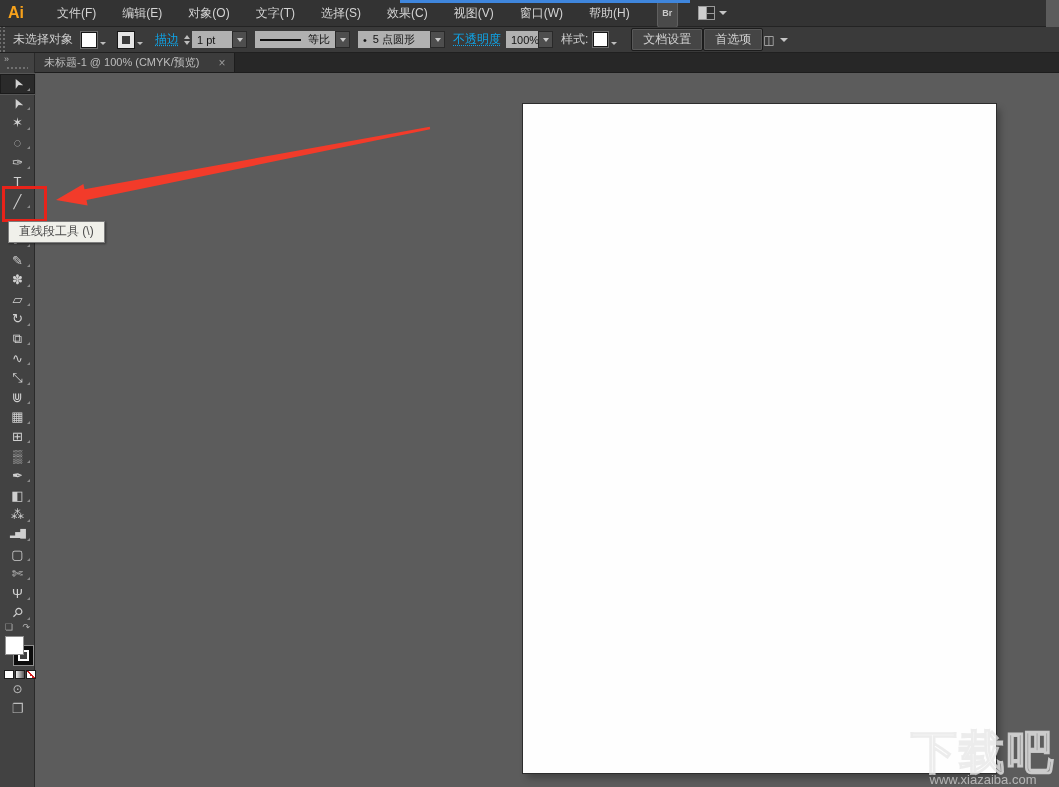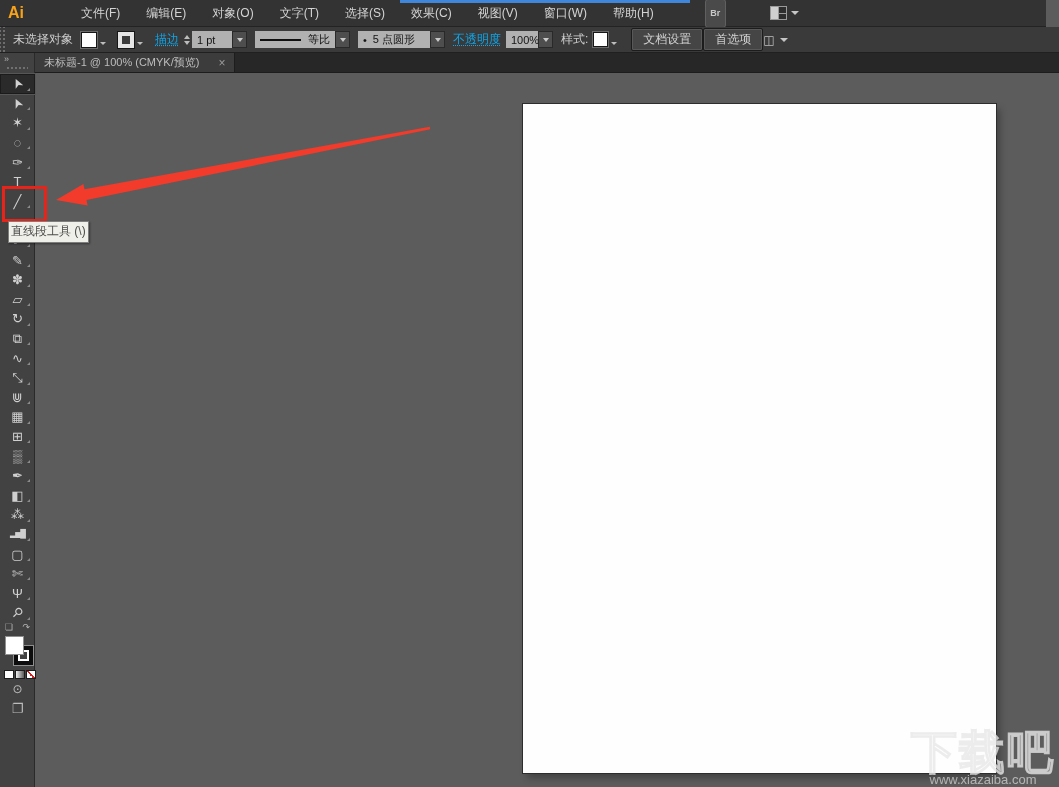--- a/index.html
+++ b/index.html
@@ -7,21 +7,21 @@
   #app {
     position:relative; width:1059px; height:787px; overflow:hidden;
     background:#5c5c5c;
     font-family:"Liberation Sans","DejaVu Sans",sans-serif;
     user-select:none;
   }
   
   .menu-bar {
     position:absolute; top:0; left:0; right:13px; height:27px;
     background:#333333; border-bottom:1px solid #232323;
-    display:flex; align-items:center;gap:24px;
+    display:flex; align-items:center;
   }
   .accent-strip { position:absolute; top:0; left:400px; width:290px; height:3px; }
   .app-logo { margin-left:8px; font-size:16px; font-weight:bold; color:#f7a21b; }
   .menu-items { display:flex; margin-left:20px; }
   .menu-item { padding:0 13px; font-size:12px; color:#d4d4d4; line-height:24px; white-space:nowrap; }
   .br-button {
     margin-left:14px; width:21px; height:29px; border-radius:3px;
     background:#4a4a4a; border:1px solid #606060; color:#c9c9c9;
     font-size:9px; font-weight:bold; display:flex; align-items:center; justify-content:center;
   }
@@ -90,21 +90,21 @@
   .drawing-mode { top:629px; font-size:12px; }
   .screen-mode { top:648px; font-size:13px; }
   
   .workspace { position:absolute; top:74px; left:36px; right:0; bottom:0; }
   .canvas { position:absolute; left:523px; top:104px; width:473px; height:669px; background:#fefefe;
     box-shadow:0 0 0 1px #2d2d2d, 4px 5px 7px rgba(0,0,0,0.28); }
   
   .annot-svg { position:absolute; left:0; top:0; width:1059px; height:787px; pointer-events:none; z-index:30; }
   .red-box { position:absolute; left:2px; top:186px; width:45px; height:36px; border:3px solid #e8231a; z-index:31; }
   .tooltip { position:absolute; left:8px; top:221px; background:#f0f0ea; border:1px solid #7e7e7e;
-    color:#4c4c4c; font-size:12px; padding:1px 2px 2px; white-space:nowrap; z-index:32; box-shadow:1px 1px 2px rgba(0,0,0,0.4); }
+    color:#4c4c4c; font-size:12px; padding:1px 10px 2px; white-space:nowrap; z-index:32; box-shadow:1px 1px 2px rgba(0,0,0,0.4); }
   
   .watermark { position:absolute; right:4px; bottom:0; text-align:center; z-index:40; pointer-events:none; }
   .watermark-title { font-size:46px; font-weight:bold; letter-spacing:2px;
     color:rgba(255,255,255,0.22); -webkit-text-stroke:1.2px rgba(230,230,230,0.75); line-height:1.05; }
   .watermark-url { font-size:13px; color:rgba(255,255,255,0.55); margin-top:-4px; }
 </style>
 </head>
 <body>
 
 <div id="app">

